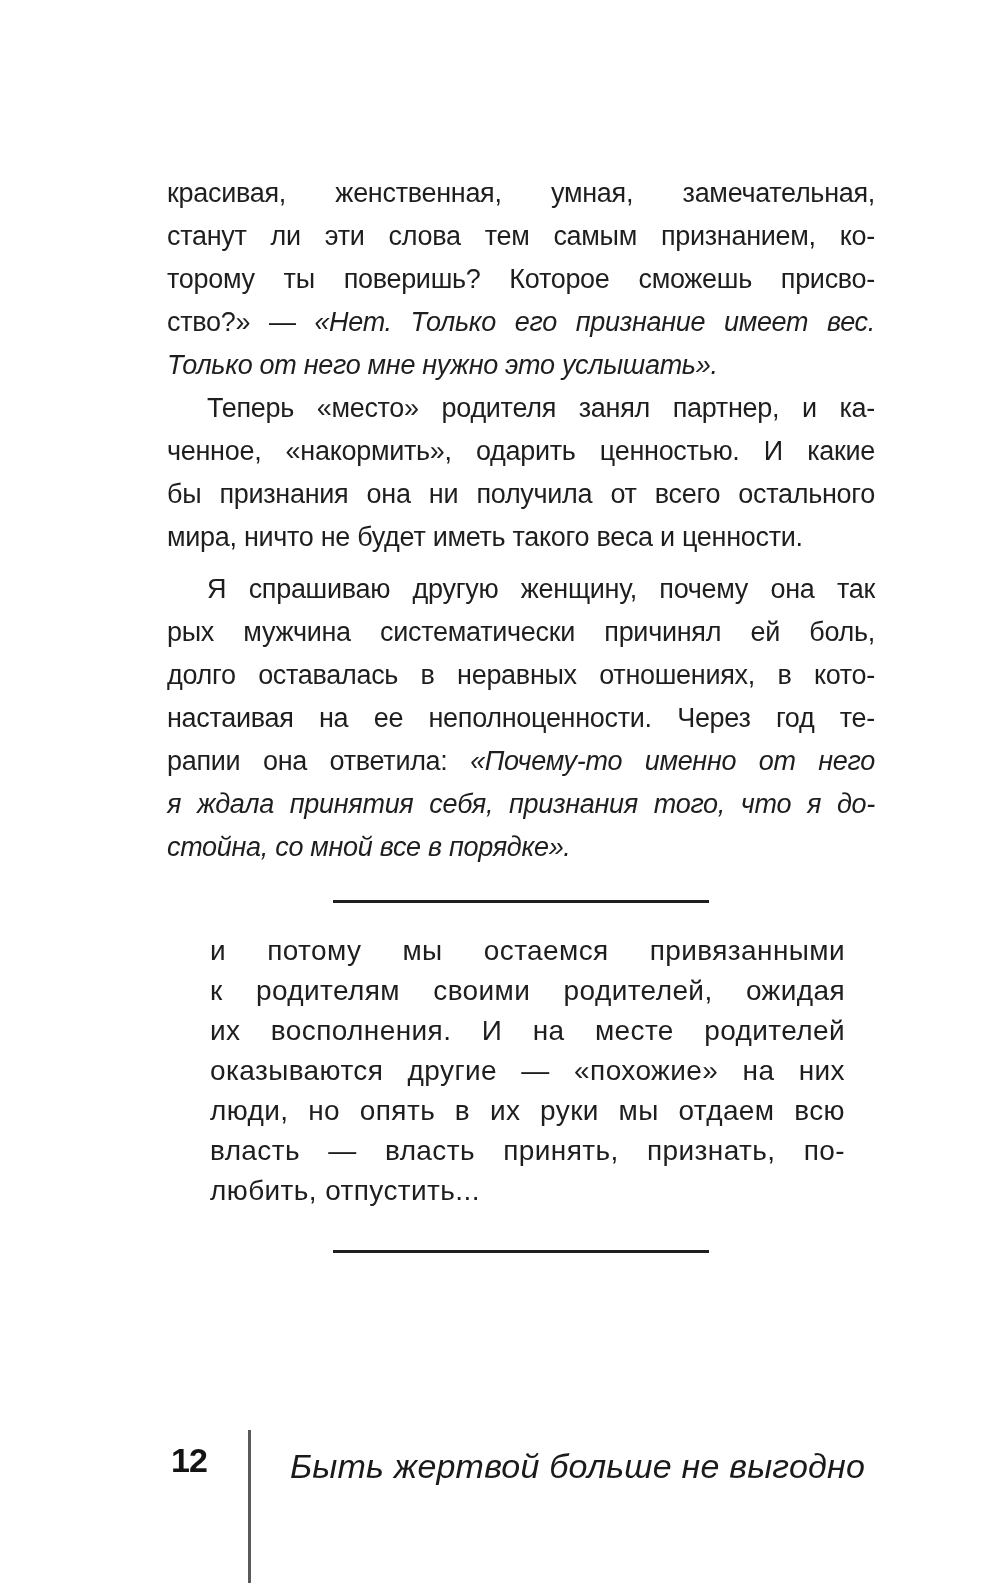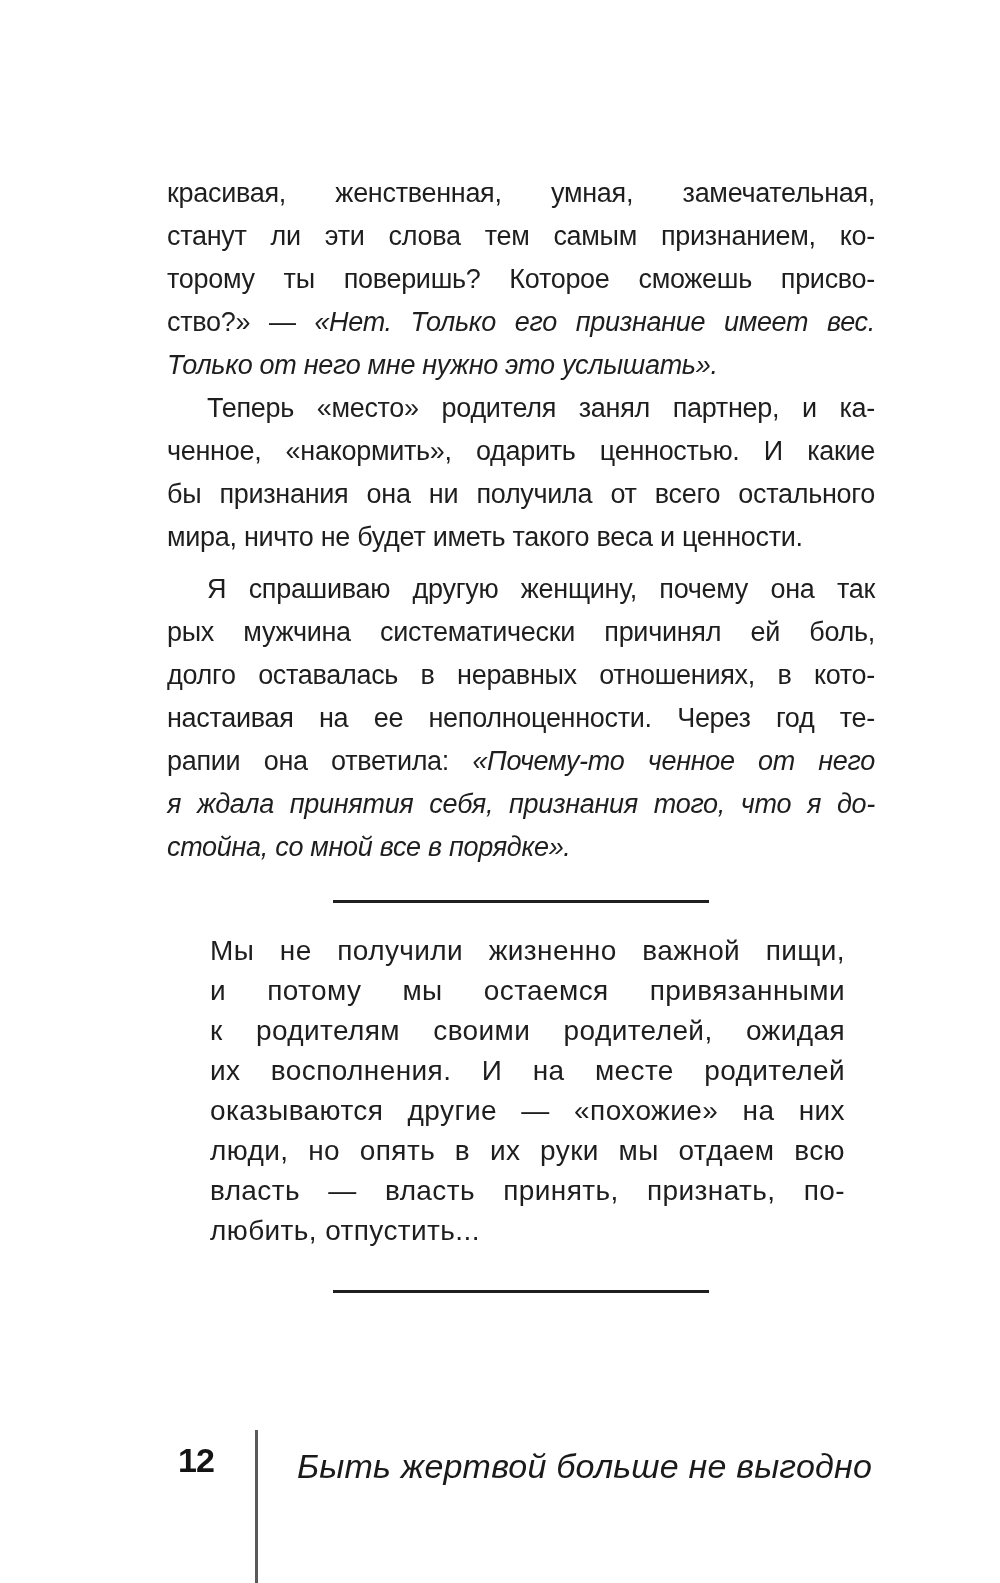--- a/index.html
+++ b/index.html
@@ -52,21 +52,21 @@
   
   .quote {
     margin: 28px 30px 0 43px;
     font-size: 28px;
     line-height: 40px;
     letter-spacing: 0.4px;
   }
   
   .footer {
     position: absolute;
-    left: 13px;
+    left: 6px;
     top: 1430px;
     width: 880px;
     height: 153px;
     text-align: right;
   }
   .page-number {
     position: absolute;
     left: 165px;
     top: 11px;
     font-size: 34px;
@@ -111,30 +111,29 @@
           <div class="line indent"><span>Теперь «место» родителя занял партнер, и ка-</span></div>
           <div class="line"><span>ченное, «накормить», одарить ценностью. И какие</span></div>
           <div class="line"><span>бы признания она ни получила от всего остального</span></div>
           <div class="line last"><span>мира, ничто не будет иметь такого веса и ценности.</span></div>
         </div>
         <div class="para gap-before">
           <div class="line indent"><span>Я спрашиваю другую женщину, почему она так</span></div>
           <div class="line"><span>рых мужчина систематически причинял ей боль,</span></div>
           <div class="line"><span>долго оставалась в неравных отношениях, в кото-</span></div>
           <div class="line"><span>настаивая на ее неполноценности. Через год те-</span></div>
-          <div class="line"><span>рапии она ответила: </span><span class="it">«Почему-то ченное от него</span></div>
+          <div class="line"><span>рапии она ответила: </span><span class="it">«Почему-то именно от него</span></div>
           <div class="line"><span class="it">я ждала принятия себя, признания того, что я до-</span></div>
           <div class="line last"><span class="it">стойна, со мной все в порядке».</span></div>
         </div>
       </div>
 
     <div class="divider top"></div>
 
     <div id="quote-text" class="quote">
-        <div class="line"><span>Мы не получили жизненно важной пищи,</span></div>
         <div class="line"><span>и потому мы остаемся привязанными</span></div>
         <div class="line"><span>к родителям своими родителей, ожидая</span></div>
         <div class="line"><span>их восполнения. И на месте родителей</span></div>
         <div class="line"><span>оказываются другие — «похожие» на них</span></div>
         <div class="line"><span>люди, но опять в их руки мы отдаем всю</span></div>
         <div class="line"><span>власть — власть принять, признать, по-</span></div>
         <div class="line last"><span>любить, отпустить...</span></div>
       </div>
 
     <div class="divider bottom"></div>

